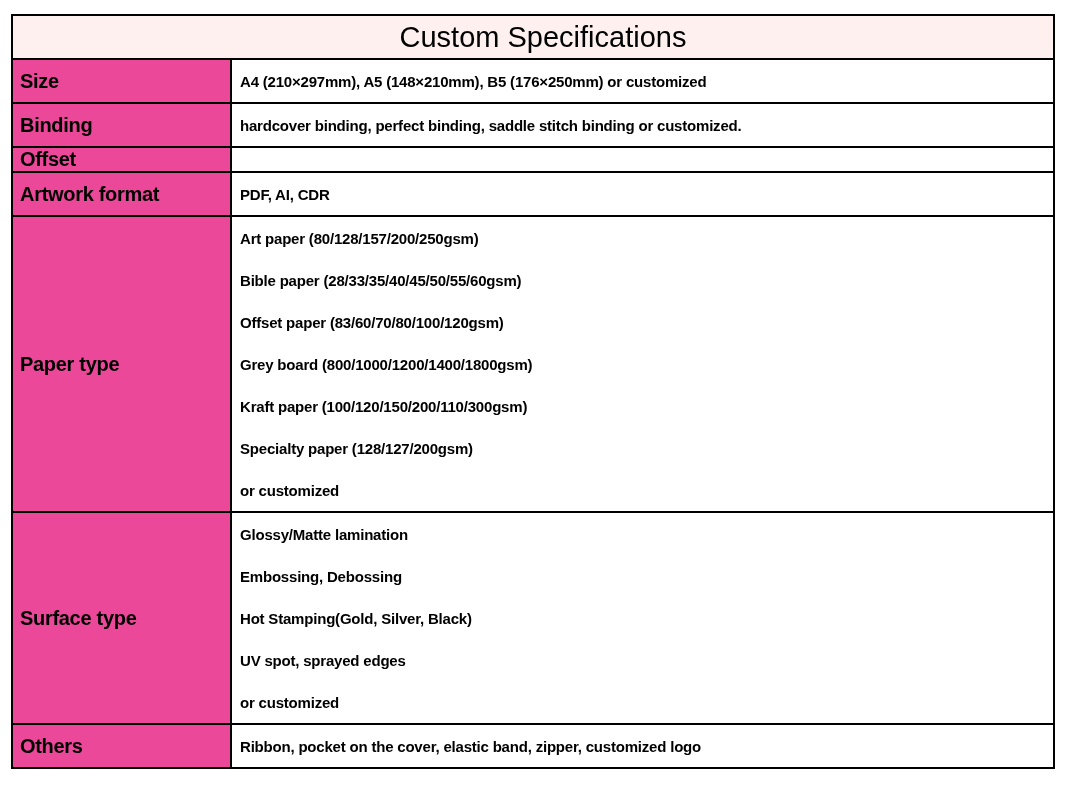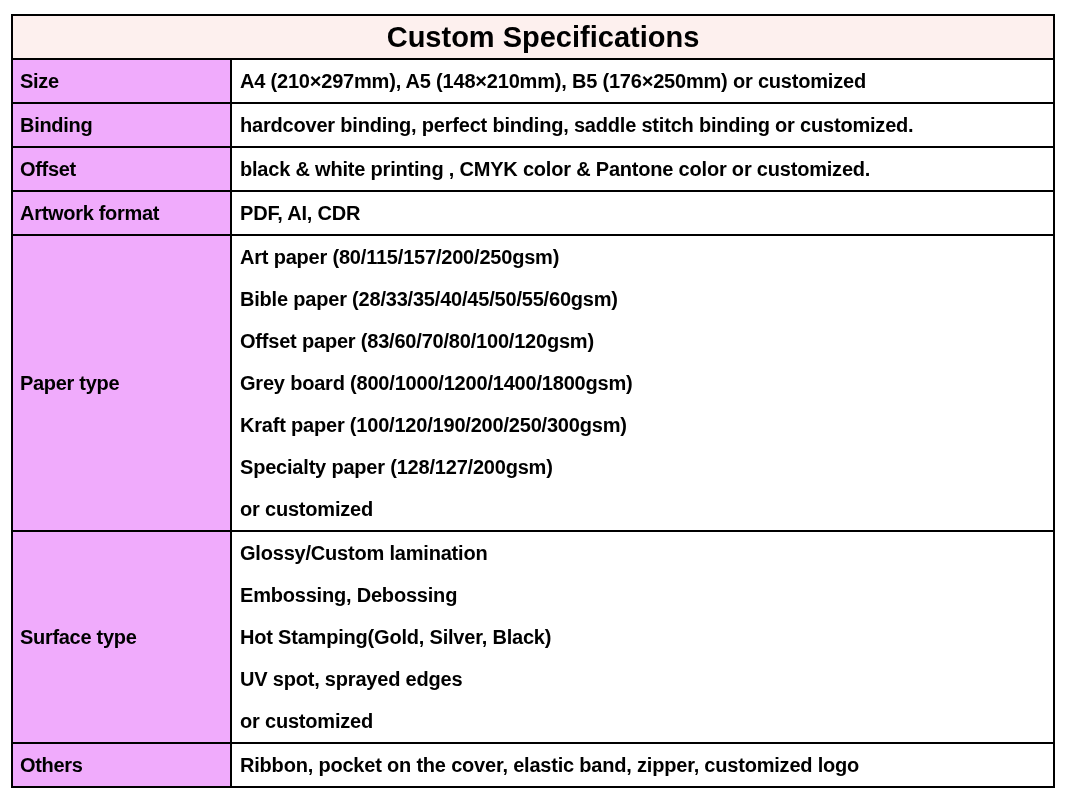--- a/index.html
+++ b/index.html
@@ -24,31 +24,31 @@
     border: 2px solid #000000;
     background: #ffffff;
   }
   .title-row {
     background: #fdf0ee;
     height: 42px;
     display: flex;
     align-items: center;
     justify-content: center;
     font-size: 29px;
-    font-weight: bold;
+    font-weight: normal;
     letter-spacing: 0px;
     padding-left: 20px;
   }
   .row {
     display: grid;
     grid-template-columns: 219px 1fr;
     border-top: 2px solid #000000;
   }
   .label-cell {
-    background: #f0abfc;
+    background: #ec4899;
     border-right: 2px solid #000000;
     box-sizing: border-box;
     padding-left: 7px;
     display: flex;
     align-items: center;
     font-size: 20px;
     font-weight: bold;
     letter-spacing: -0.3px;
   }
   .row.multi .label-cell {
@@ -63,21 +63,21 @@
     background: #ffffff;
     padding-left: 8px;
     display: flex;
     flex-direction: column;
     justify-content: center;
   }
   .value-line {
     min-height: 42px;
     display: flex;
     align-items: center;
-    font-size: 20px;
+    font-size: 15px;
     font-weight: bold;
     letter-spacing: -0.2px;
   }
   .row.single .value-cell {
     min-height: 42px;
   }
   .row.single .value-line {
     min-height: 42px;
   }
 </style>
@@ -101,52 +101,49 @@
             <span class="label-text">Binding</span>
           </div>
           <div class="value-cell">
             <div class="value-line">hardcover binding, perfect binding, saddle stitch binding or customized.</div>
           </div>
         </div>
         <div class="row single">
           <div class="label-cell">
             <span class="label-text">Offset</span>
           </div>
-          <div class="value-cell">
-            <div class="value-line">black &amp; white printing , CMYK color &amp; Pantone color or customized.</div>
-          </div>
         </div>
         <div class="row single">
           <div class="label-cell">
             <span class="label-text">Artwork format</span>
           </div>
           <div class="value-cell">
             <div class="value-line">PDF, AI, CDR</div>
           </div>
         </div>
         <div class="row multi">
           <div class="label-cell">
             <span class="label-text">Paper type</span>
           </div>
           <div class="value-cell">
-            <div class="value-line">Art paper (80/115/157/200/250gsm)</div>
+            <div class="value-line">Art paper (80/128/157/200/250gsm)</div>
             <div class="value-line">Bible paper (28/33/35/40/45/50/55/60gsm)</div>
             <div class="value-line">Offset paper (83/60/70/80/100/120gsm)</div>
             <div class="value-line">Grey board (800/1000/1200/1400/1800gsm)</div>
-            <div class="value-line">Kraft paper (100/120/190/200/250/300gsm)</div>
+            <div class="value-line">Kraft paper (100/120/150/200/110/300gsm)</div>
             <div class="value-line">Specialty paper (128/127/200gsm)</div>
             <div class="value-line">or customized</div>
           </div>
         </div>
         <div class="row multi">
           <div class="label-cell">
             <span class="label-text">Surface type</span>
           </div>
           <div class="value-cell">
-            <div class="value-line">Glossy/Custom lamination</div>
+            <div class="value-line">Glossy/Matte lamination</div>
             <div class="value-line">Embossing, Debossing</div>
             <div class="value-line">Hot Stamping(Gold, Silver, Black)</div>
             <div class="value-line">UV spot, sprayed edges</div>
             <div class="value-line">or customized</div>
           </div>
         </div>
         <div class="row single">
           <div class="label-cell">
             <span class="label-text">Others</span>
           </div>

